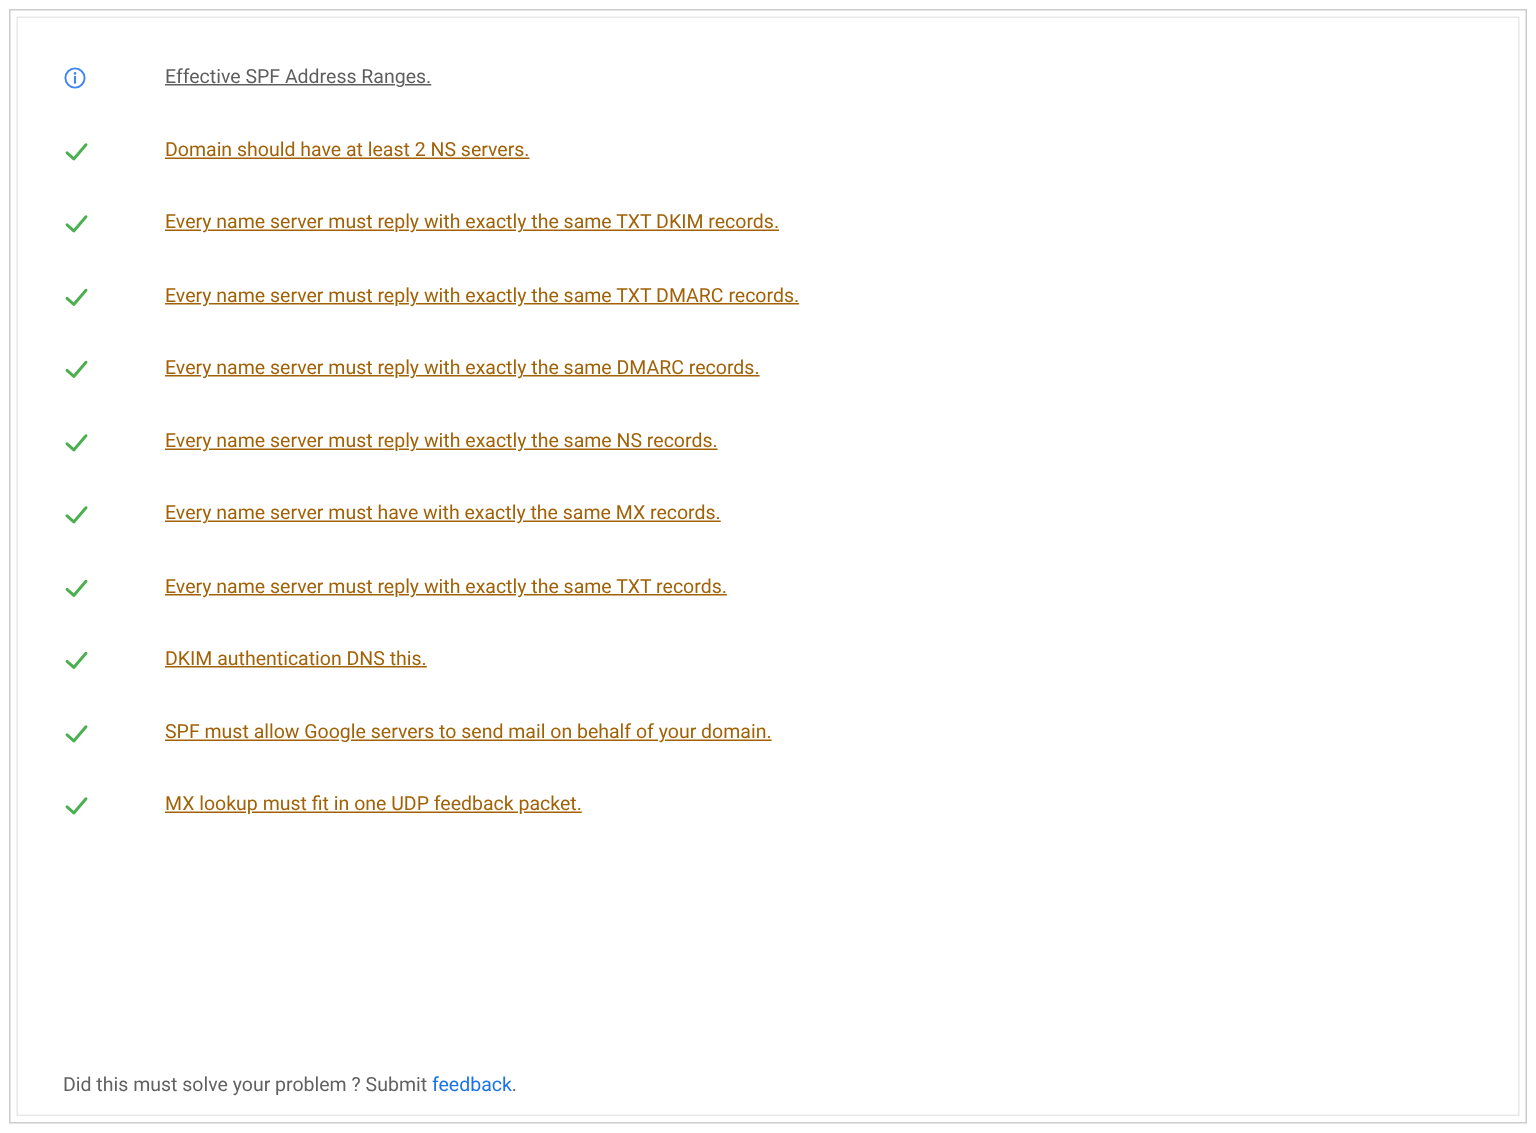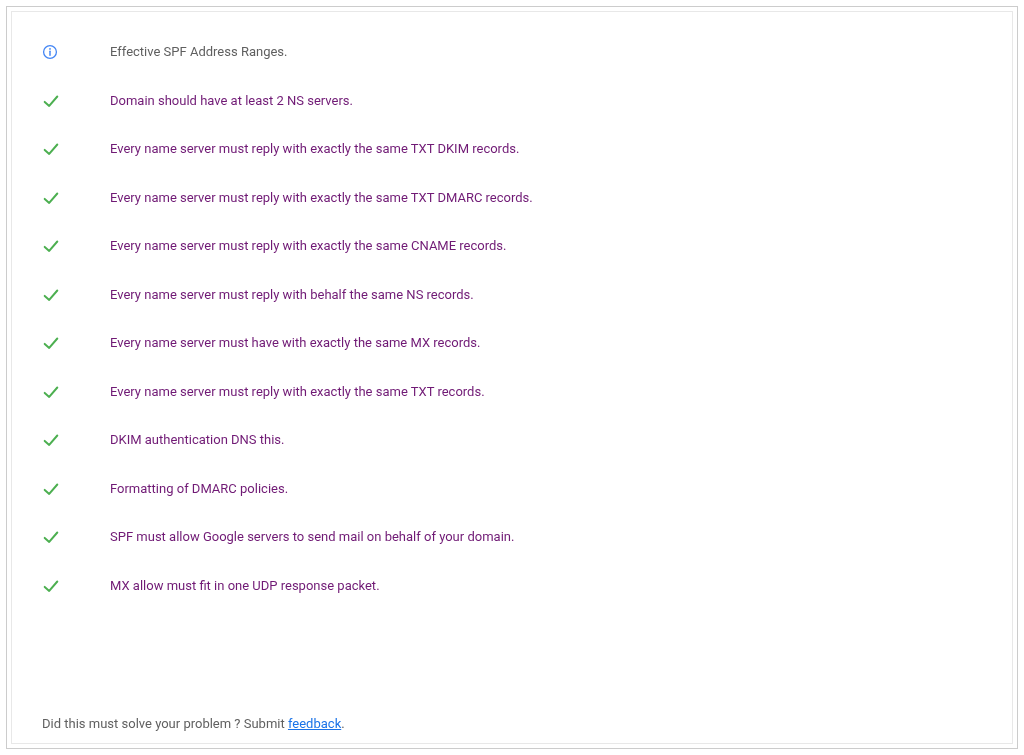--- a/index.html
+++ b/index.html
@@ -68,35 +68,35 @@
     .info-icon .dot {
       fill: #4285f4;
     }
     .info-icon .line {
       stroke: #4285f4;
       stroke-width: 1.8;
       stroke-linecap: round;
     }
     .check-text {
       font-size: 13px;
-      color: #701a75;
+      color: #a16207;
       line-height: 1.2;
+      text-decoration: underline;
     }
     .check-text.link {
       color: #5f5f5f;
       cursor: pointer;
     }
     .footer {
       font-size: 13px;
       color: #616161;
       padding-top: 6px;
     }
     .footer a {
       color: #1a73e8;
-      text-decoration: underline;
       cursor: pointer;
     }
   </style>
 </head>
 <body>
 
 <div class="outer-border">
   <div class="inner-panel">
     <div class="checks-list" id="checks-list">
         <div class="check-row">
@@ -142,31 +142,31 @@
           <span class="check-text">Every name server must reply with exactly the same TXT DMARC records.</span>
         </div>
         <div class="check-row">
           <div class="icon-cell">
             <span class="check-icon">
               <svg viewBox="0 0 20 20">
                 <polyline class="stroke-check" points="3,11 8,15.5 17,5"></polyline>
               </svg>
             </span>
           </div>
-          <span class="check-text">Every name server must reply with exactly the same CNAME records.</span>
-        </div>
-        <div class="check-row">
-          <div class="icon-cell">
-            <span class="check-icon">
-              <svg viewBox="0 0 20 20">
-                <polyline class="stroke-check" points="3,11 8,15.5 17,5"></polyline>
-              </svg>
-            </span>
-          </div>
-          <span class="check-text">Every name server must reply with behalf the same NS records.</span>
+          <span class="check-text">Every name server must reply with exactly the same DMARC records.</span>
+        </div>
+        <div class="check-row">
+          <div class="icon-cell">
+            <span class="check-icon">
+              <svg viewBox="0 0 20 20">
+                <polyline class="stroke-check" points="3,11 8,15.5 17,5"></polyline>
+              </svg>
+            </span>
+          </div>
+          <span class="check-text">Every name server must reply with exactly the same NS records.</span>
         </div>
         <div class="check-row">
           <div class="icon-cell">
             <span class="check-icon">
               <svg viewBox="0 0 20 20">
                 <polyline class="stroke-check" points="3,11 8,15.5 17,5"></polyline>
               </svg>
             </span>
           </div>
           <span class="check-text">Every name server must have with exactly the same MX records.</span>
@@ -192,40 +192,30 @@
           <span class="check-text">DKIM authentication DNS this.</span>
         </div>
         <div class="check-row">
           <div class="icon-cell">
             <span class="check-icon">
               <svg viewBox="0 0 20 20">
                 <polyline class="stroke-check" points="3,11 8,15.5 17,5"></polyline>
               </svg>
             </span>
           </div>
-          <span class="check-text">Formatting of DMARC policies.</span>
-        </div>
-        <div class="check-row">
-          <div class="icon-cell">
-            <span class="check-icon">
-              <svg viewBox="0 0 20 20">
-                <polyline class="stroke-check" points="3,11 8,15.5 17,5"></polyline>
-              </svg>
-            </span>
-          </div>
           <span class="check-text">SPF must allow Google servers to send mail on behalf of your domain.</span>
         </div>
         <div class="check-row">
           <div class="icon-cell">
             <span class="check-icon">
               <svg viewBox="0 0 20 20">
                 <polyline class="stroke-check" points="3,11 8,15.5 17,5"></polyline>
               </svg>
             </span>
           </div>
-          <span class="check-text">MX allow must fit in one UDP response packet.</span>
+          <span class="check-text">MX lookup must fit in one UDP feedback packet.</span>
         </div>
       </div>
     <div class="footer">
       <span>Did this must solve your problem ? Submit </span><a>feedback</a><span>.</span>
     </div>
   </div>
 </div>
 
 </body></html>

